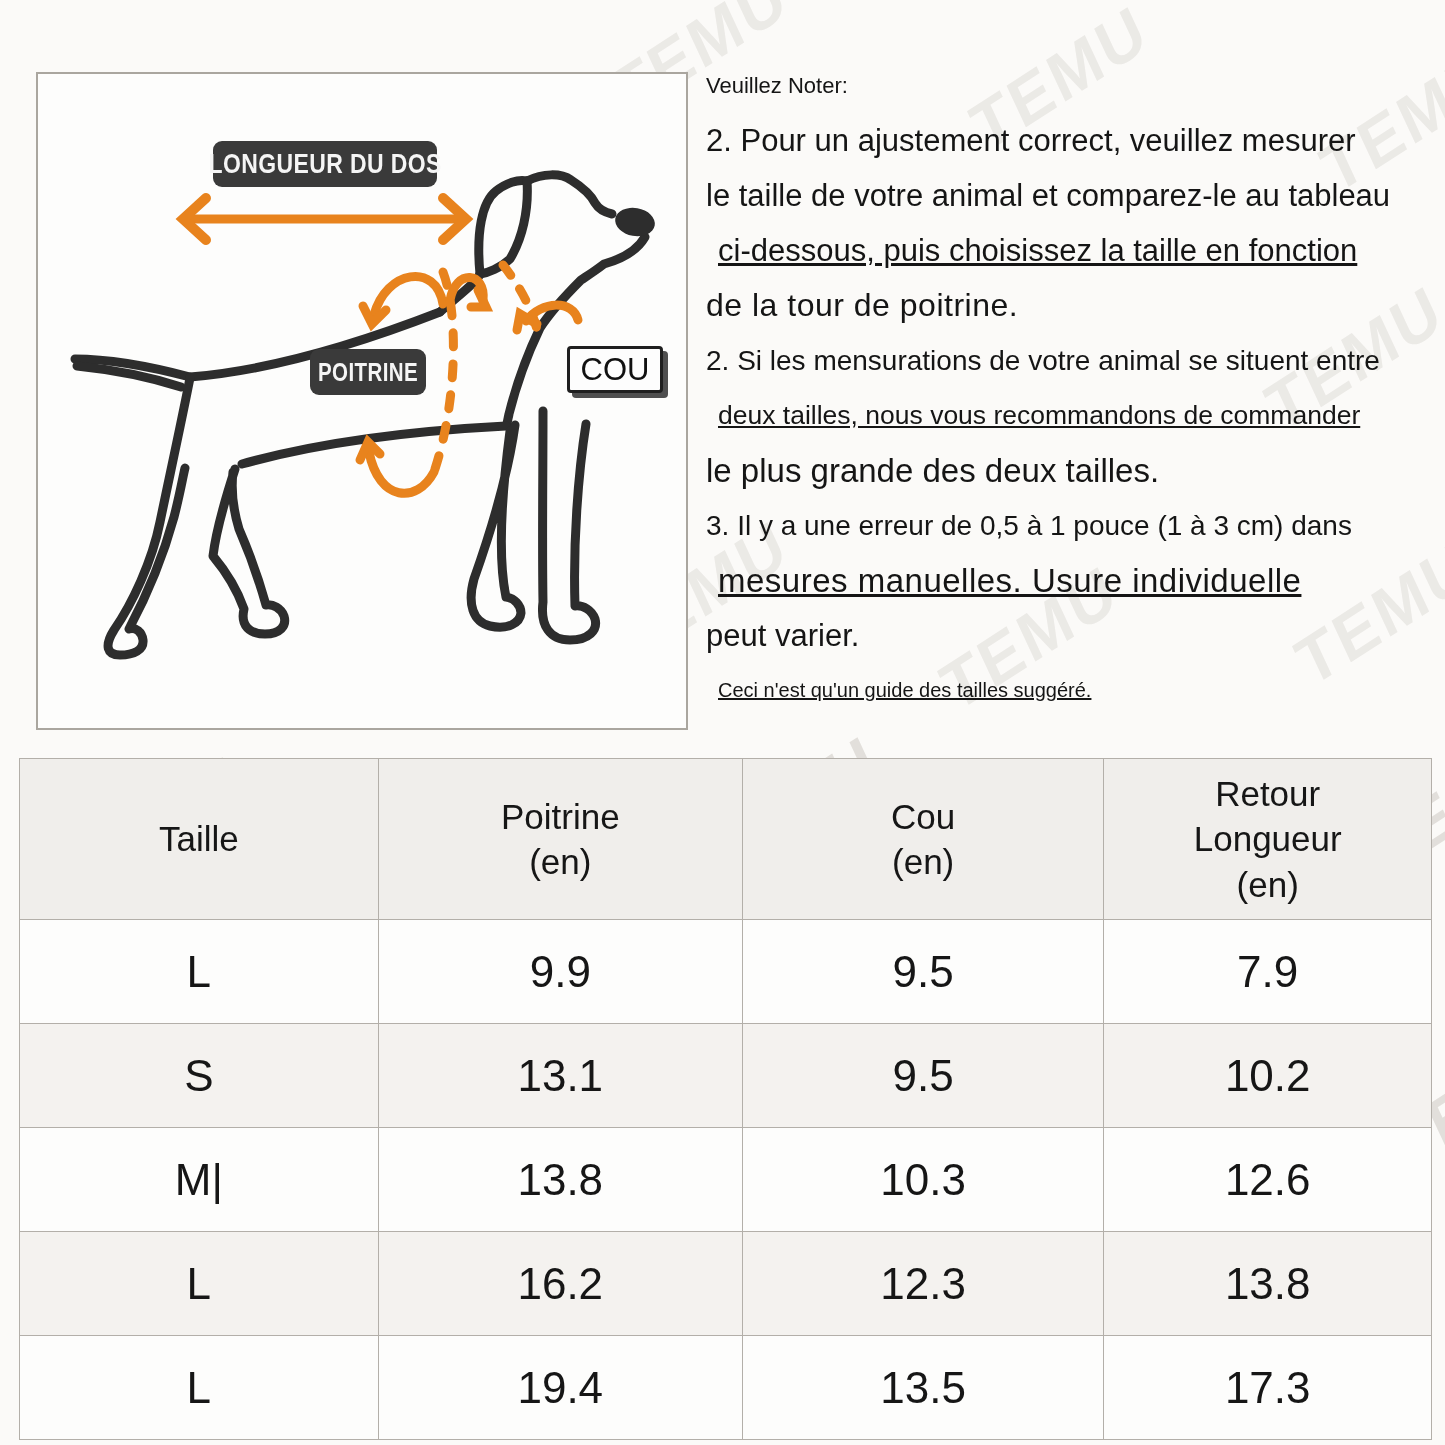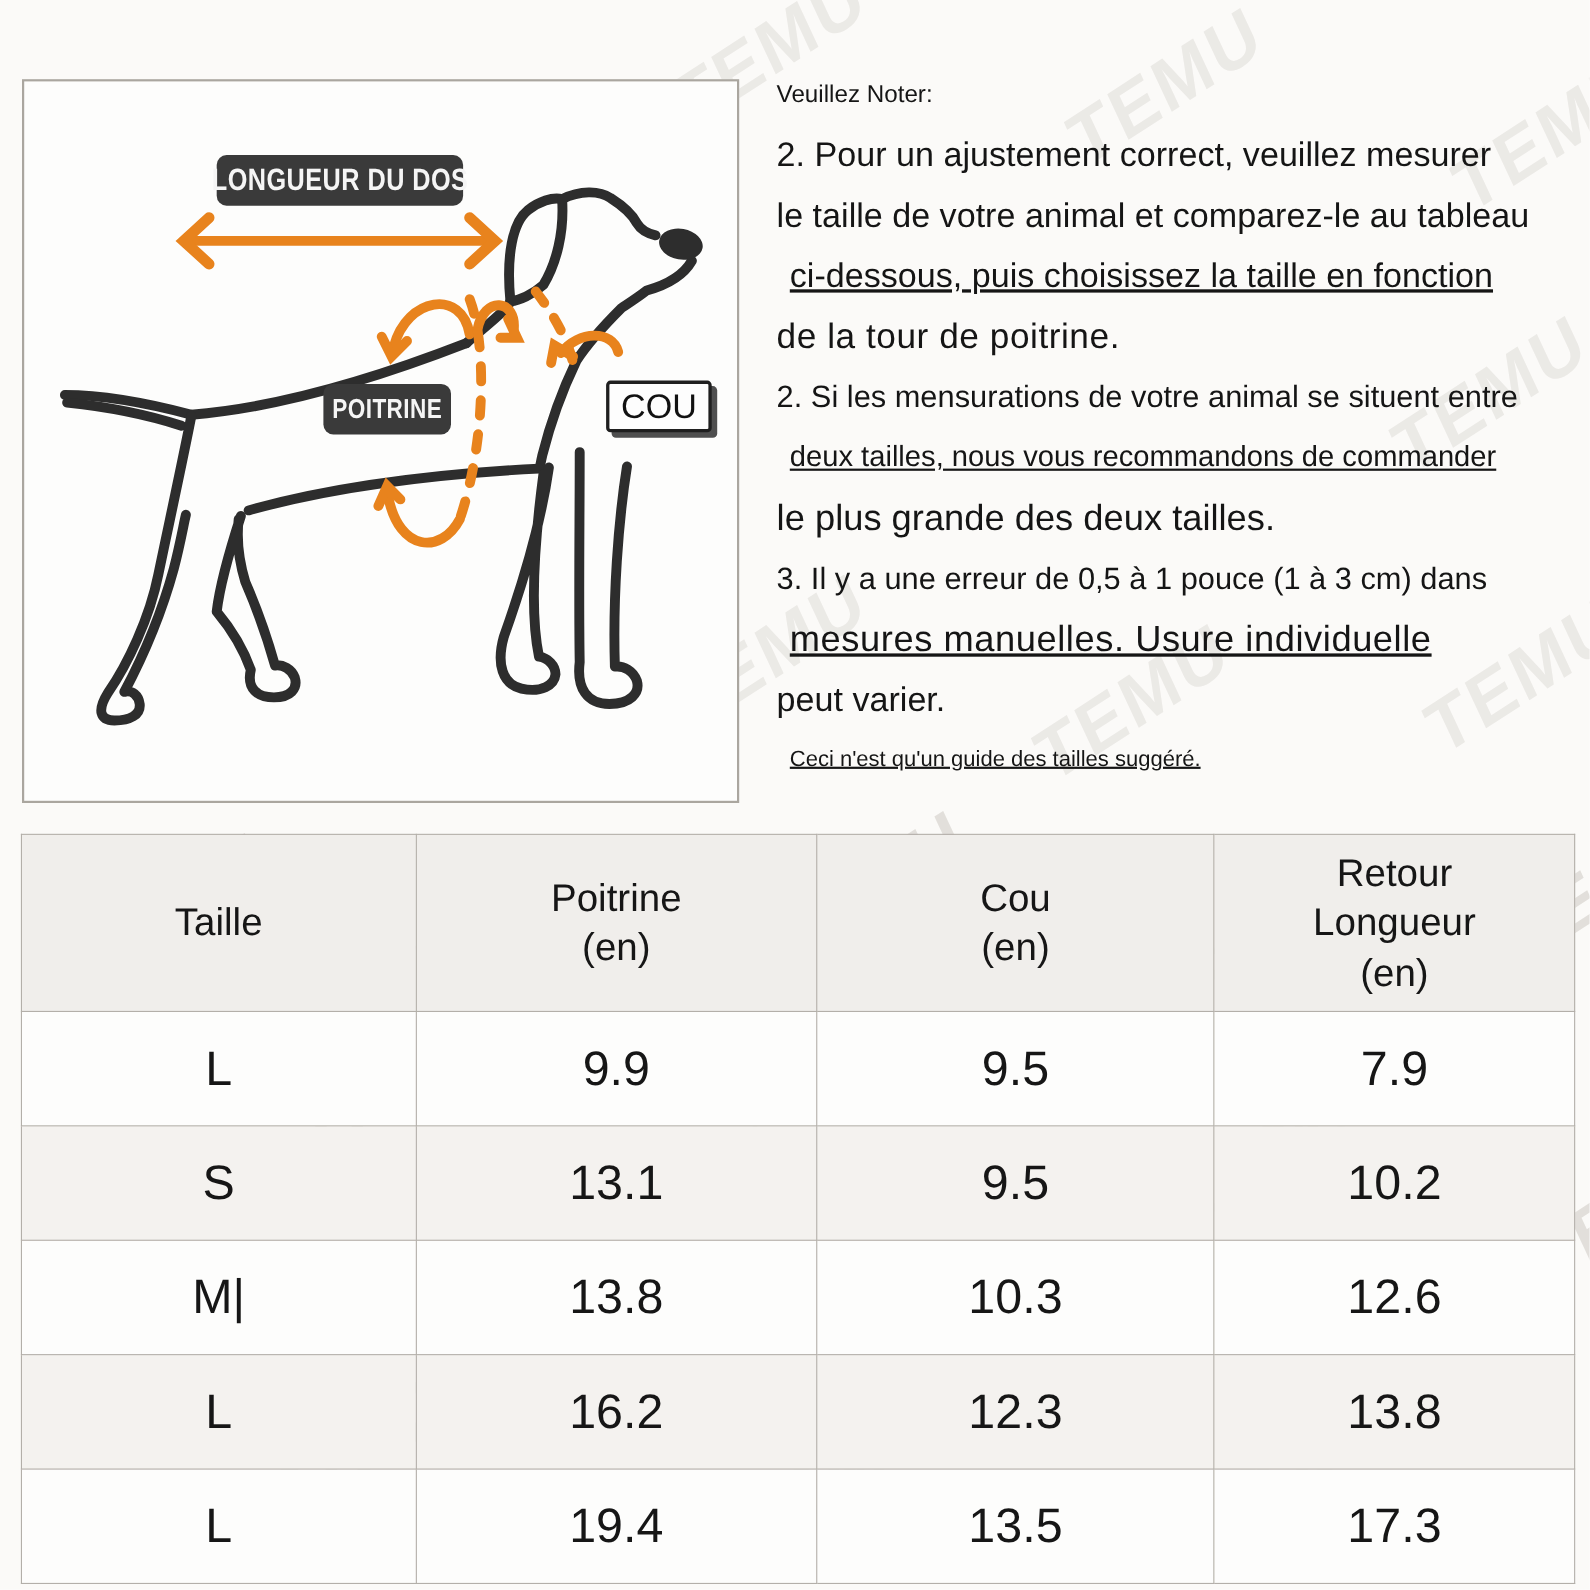--- a/index.html
+++ b/index.html
@@ -15,21 +15,21 @@
   .wm{
     position:absolute;
     font-size:66px;font-weight:bold;letter-spacing:3px;
     color:rgba(168,162,152,.18);
     transform:rotate(-33deg) skewX(-8deg);
     white-space:nowrap;pointer-events:none;
   }
   .wm.strong{color:rgba(160,154,144,.28);}
   
   .dog-box{
-    position:absolute;left:20px;top:72px;width:652px;height:658px;
+    position:absolute;left:36px;top:72px;width:652px;height:658px;
     background:#fdfdfc;border:2px solid #aaa69f;box-sizing:border-box;
   }
   .dog-box svg{position:absolute;left:0;top:0;}
   .tag-dark{
     position:absolute;background:#3a3a3a;border-radius:9px;
     color:#f5f5f5;font-weight:bold;
     display:flex;align-items:center;justify-content:center;
     white-space:nowrap;
   }
   .tag-dark span{display:inline-block;transform:scaleX(.82);letter-spacing:.5px;}

